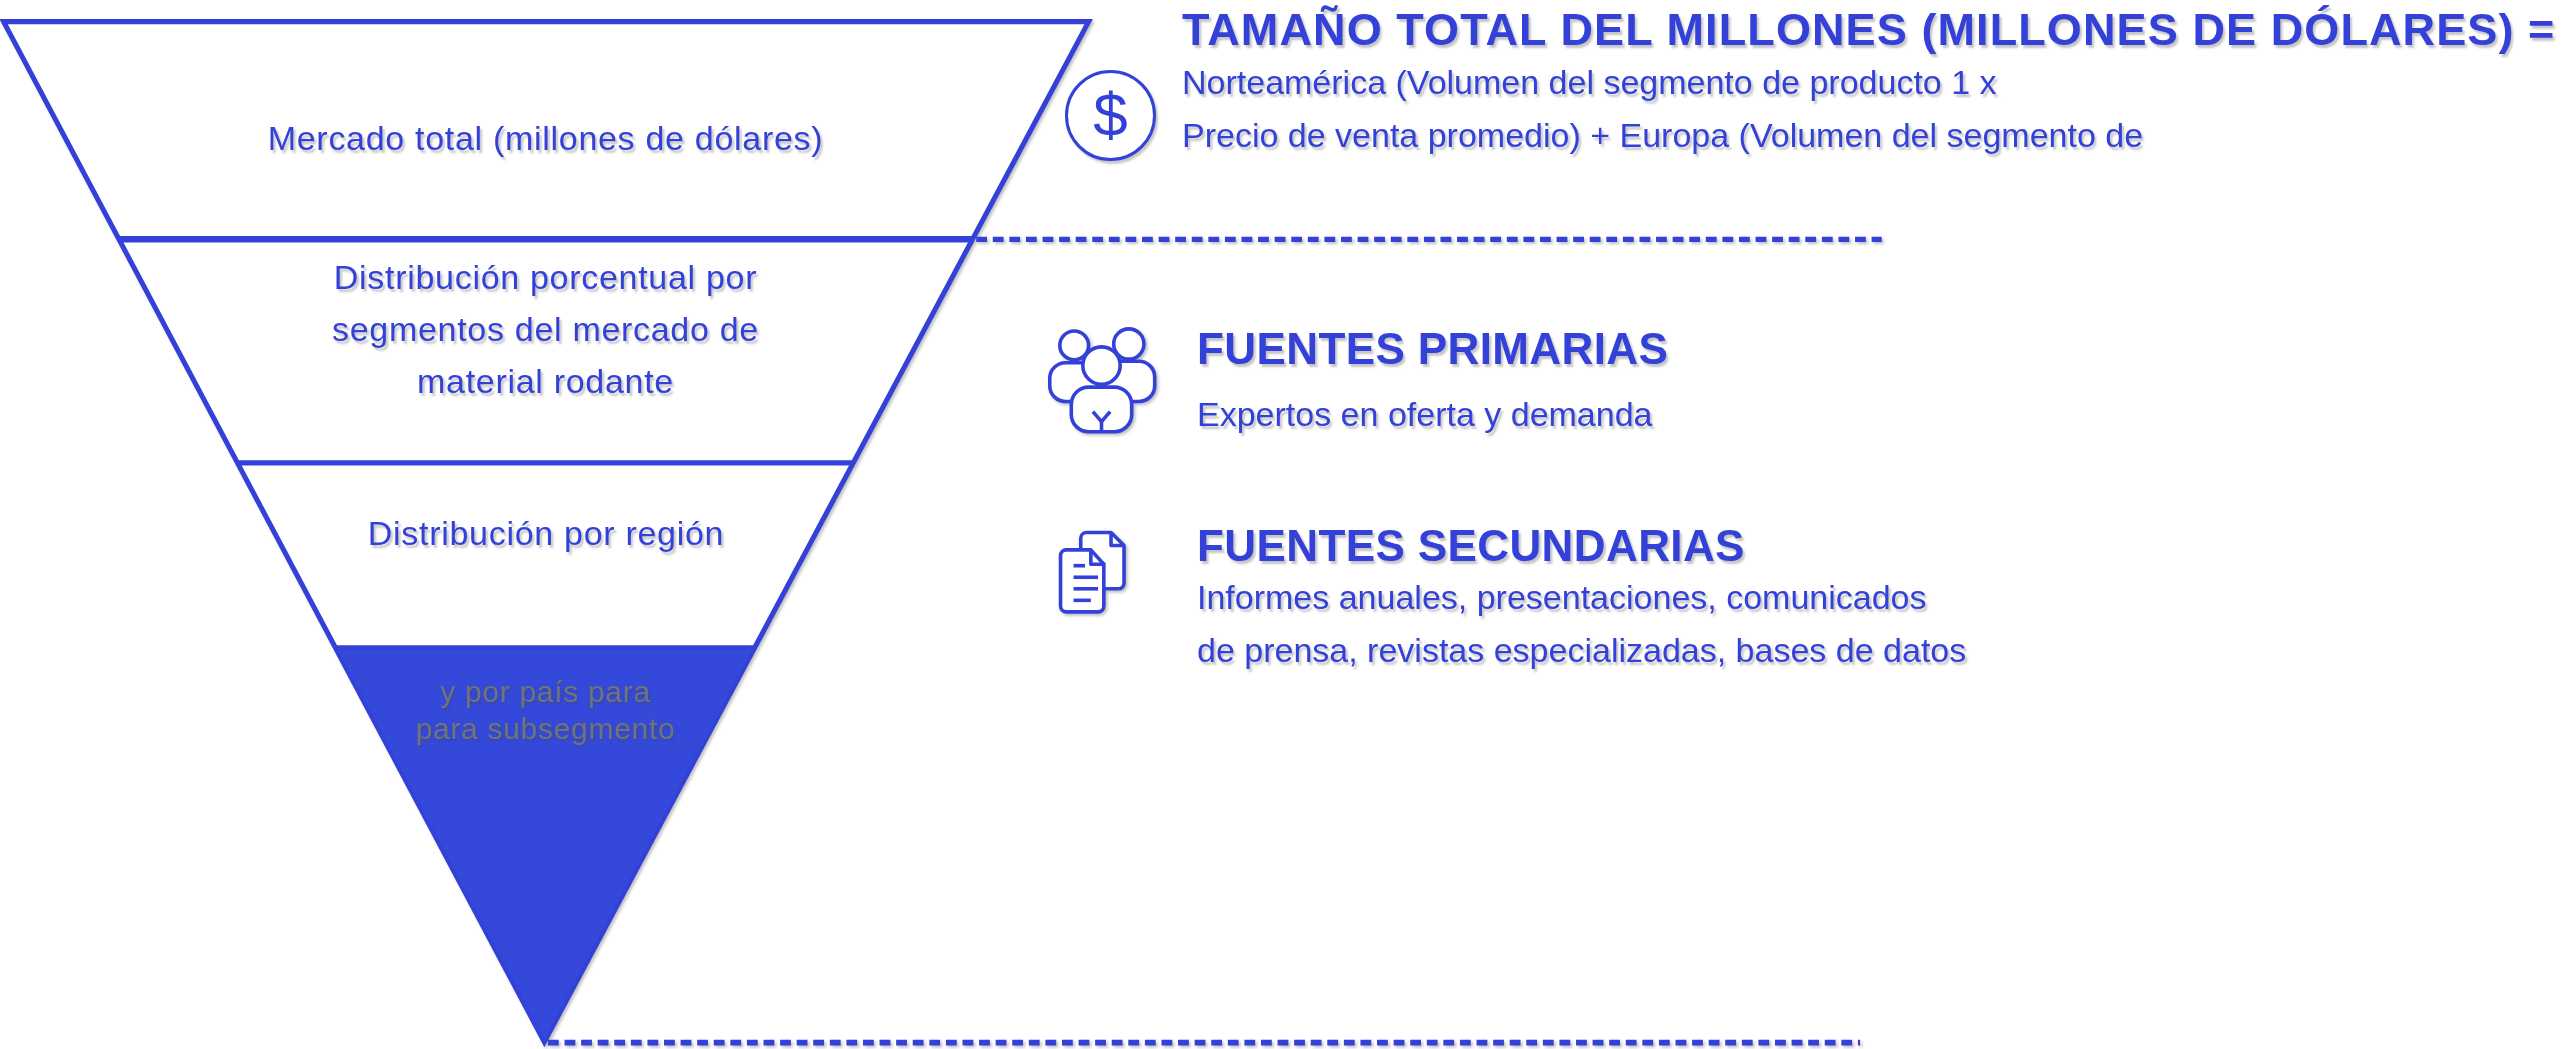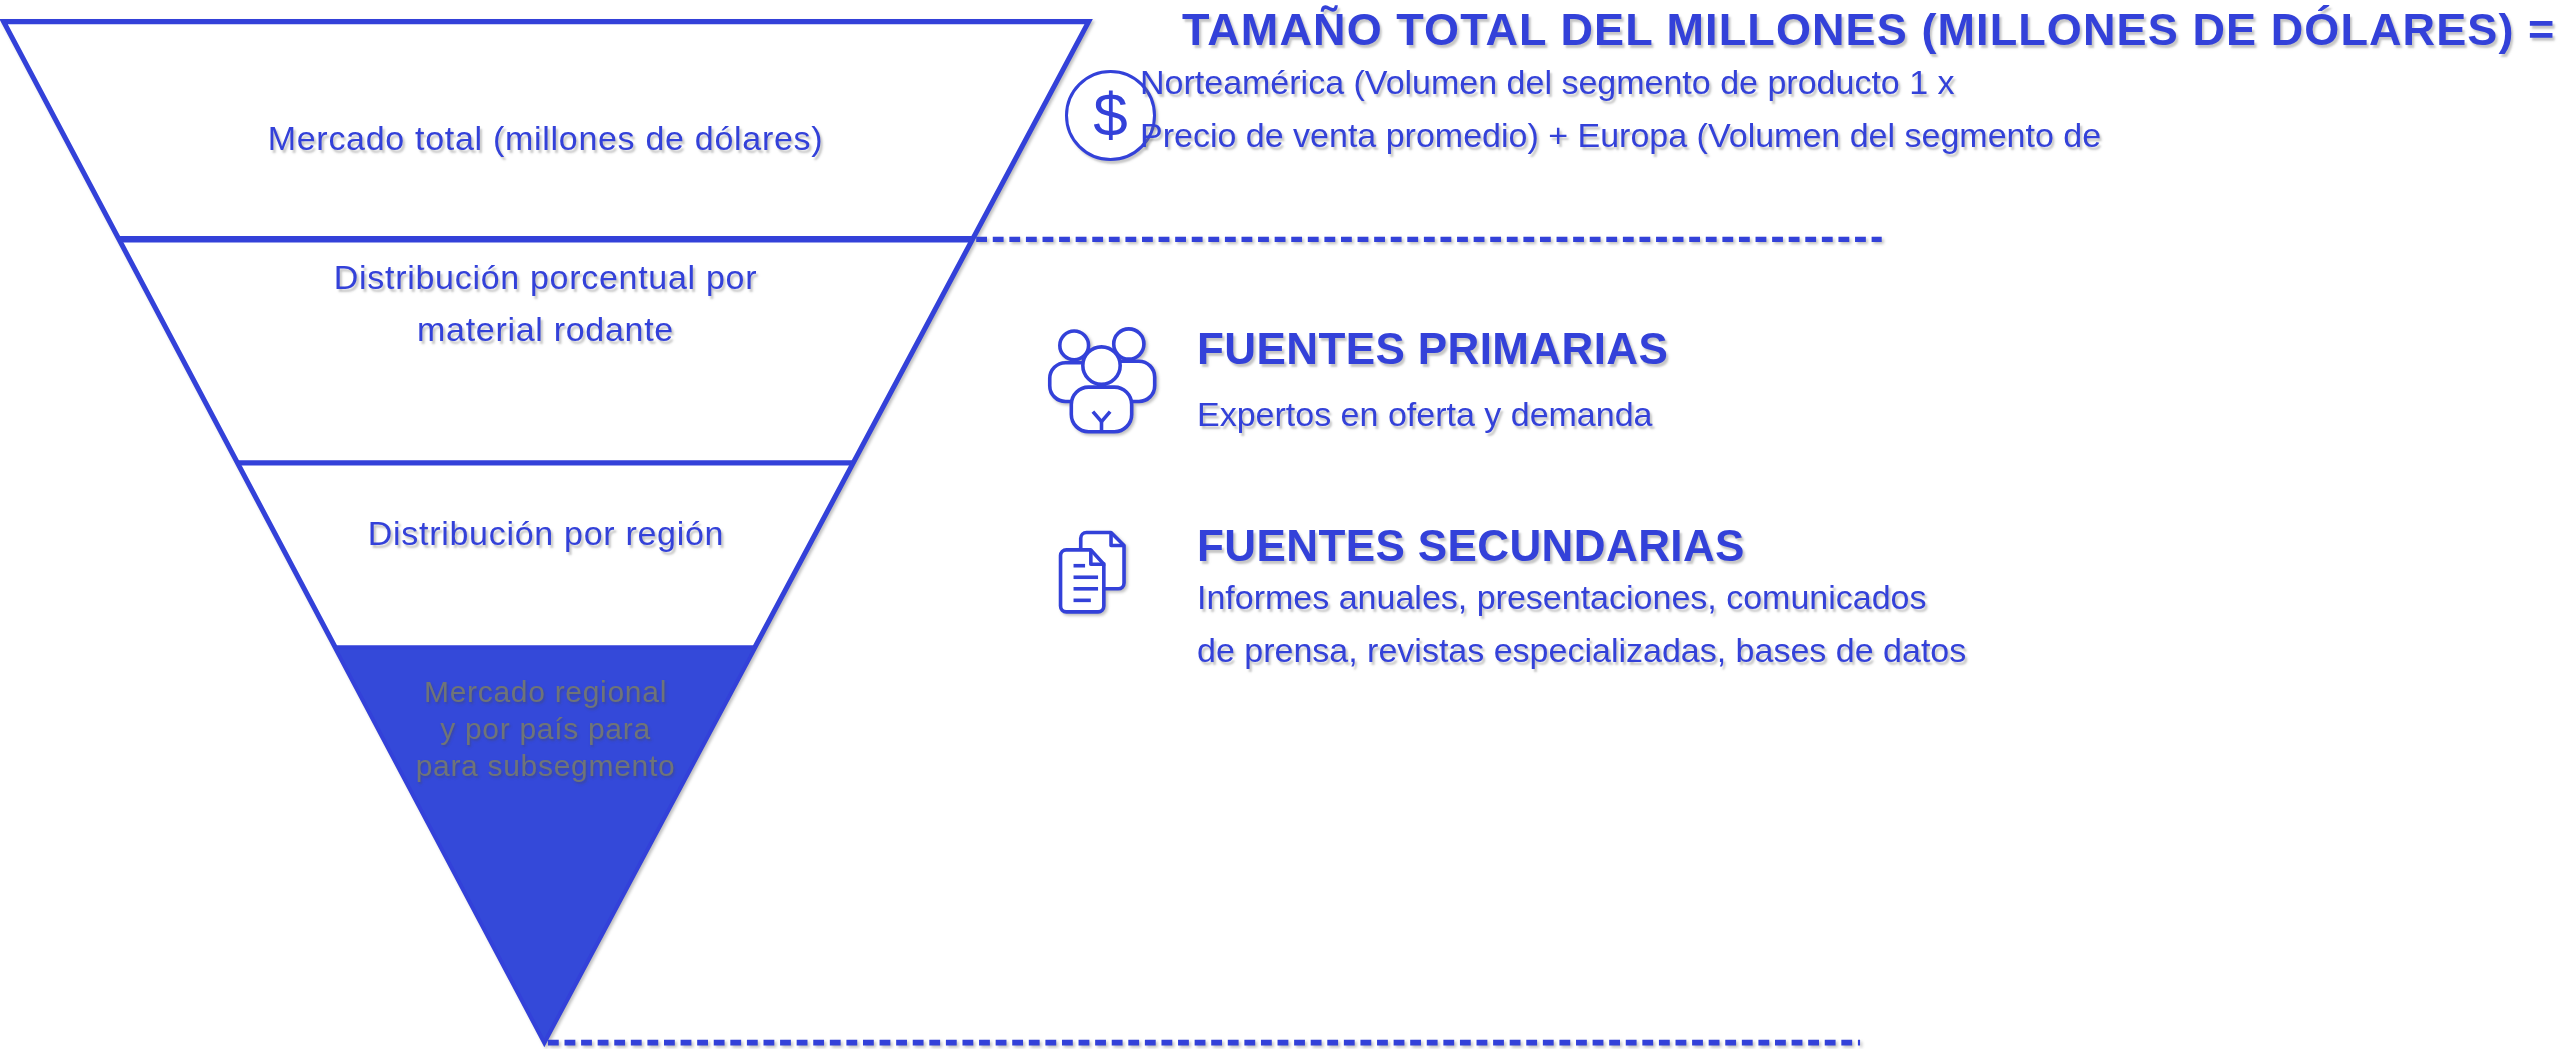--- a/index.html
+++ b/index.html
@@ -46,38 +46,38 @@
     <line x1="465" y1="898" x2="1047" y2="898" stroke="#3341d9" stroke-width="6"></line>
     <line x1="1354" y1="332" x2="2610" y2="332" stroke="#3341d9" stroke-width="7" stroke-dasharray="15 8"></line>
     <line x1="760" y1="1446" x2="2580" y2="1446" stroke="#3341d9" stroke-width="8" stroke-dasharray="15 8"></line>
   </g>
 </svg>
 
 <div class="abs funnel-label blue-text" style="left:113px;top:121px;width:865px;text-align:center;">Mercado total (millones de dólares)</div>
 
 <div class="abs funnel-label blue-text" style="left:221px;top:251px;width:649px;line-height:52px;">
   <span class="ln">Distribución porcentual por</span>
+  <span class="ln">segmentos del mercado de</span>
   <span class="ln">material rodante</span>
 </div>
 
 <div class="abs funnel-label blue-text" style="left:272px;top:516px;width:548px;">Distribución por región</div>
 
 <div class="abs funnel-label muted-lines" style="left:329px;top:673px;width:433px;">
-  <span class="ln">Mercado regional</span>
   <span class="ln">y por país para</span>
   <span class="ln">para subsegmento</span>
 </div>
 
 <div class="abs dollar-badge" style="left:1065px;top:70px;">
   <span>$</span>
 </div>
 
 <div class="abs rc-title blue-text" style="left:1182px;top:4.3px;">TAMAÑO TOTAL DEL MILLONES (MILLONES DE DÓLARES) =</div>
 
-<div class="abs rc-body blue-text" style="left:1140px;top:56px;">
+<div class="abs rc-body blue-text" style="left:1182px;top:56px;">
   <div>Norteamérica (Volumen del segmento de producto 1 x</div>
   <div>Precio de venta promedio) + Europa (Volumen del segmento de</div>
 </div>
 
 <svg class="abs icon-svg" style="left:1044px;top:321px;" width="115" height="115" viewBox="0 0 160 160">
   <g fill="#ffffff" stroke="#3341d9" stroke-width="5" stroke-linejoin="round">
     <circle cx="42" cy="34" r="20"></circle>
     <circle cx="118" cy="32" r="21"></circle>
     <rect x="8" y="58" width="68" height="54" rx="22"></rect>
     <rect x="84" y="56" width="70" height="56" rx="22"></rect>

